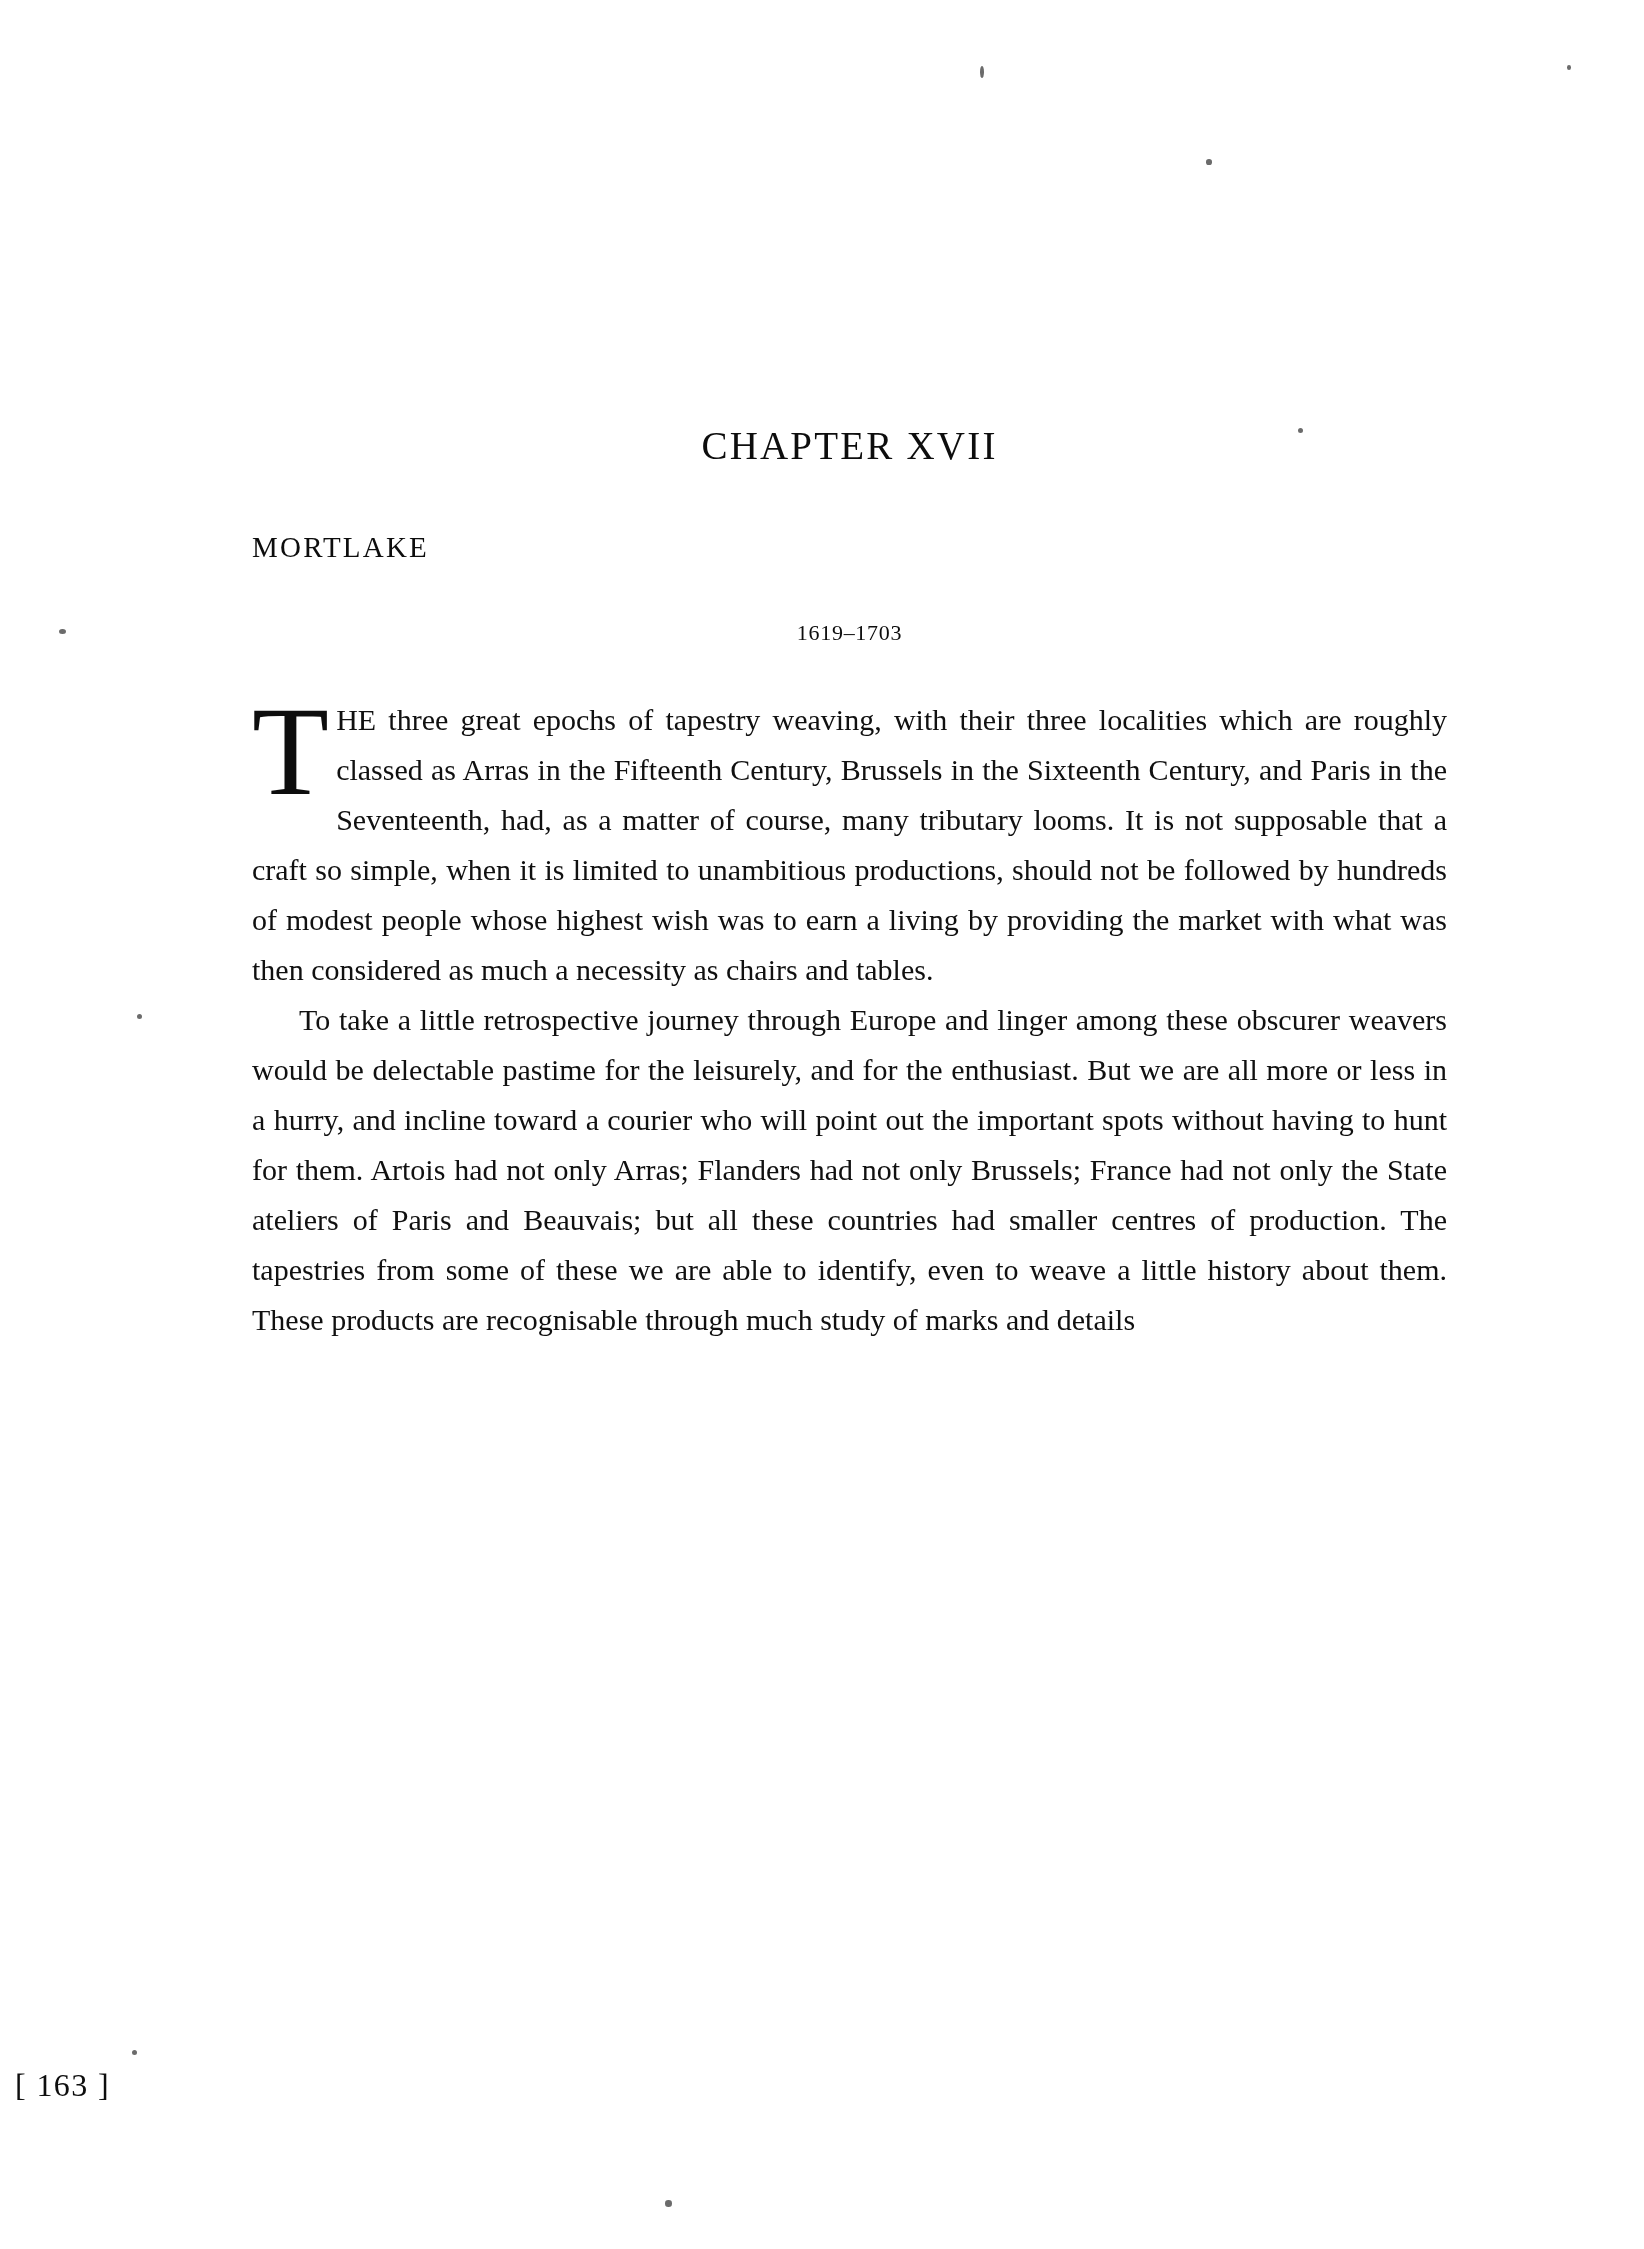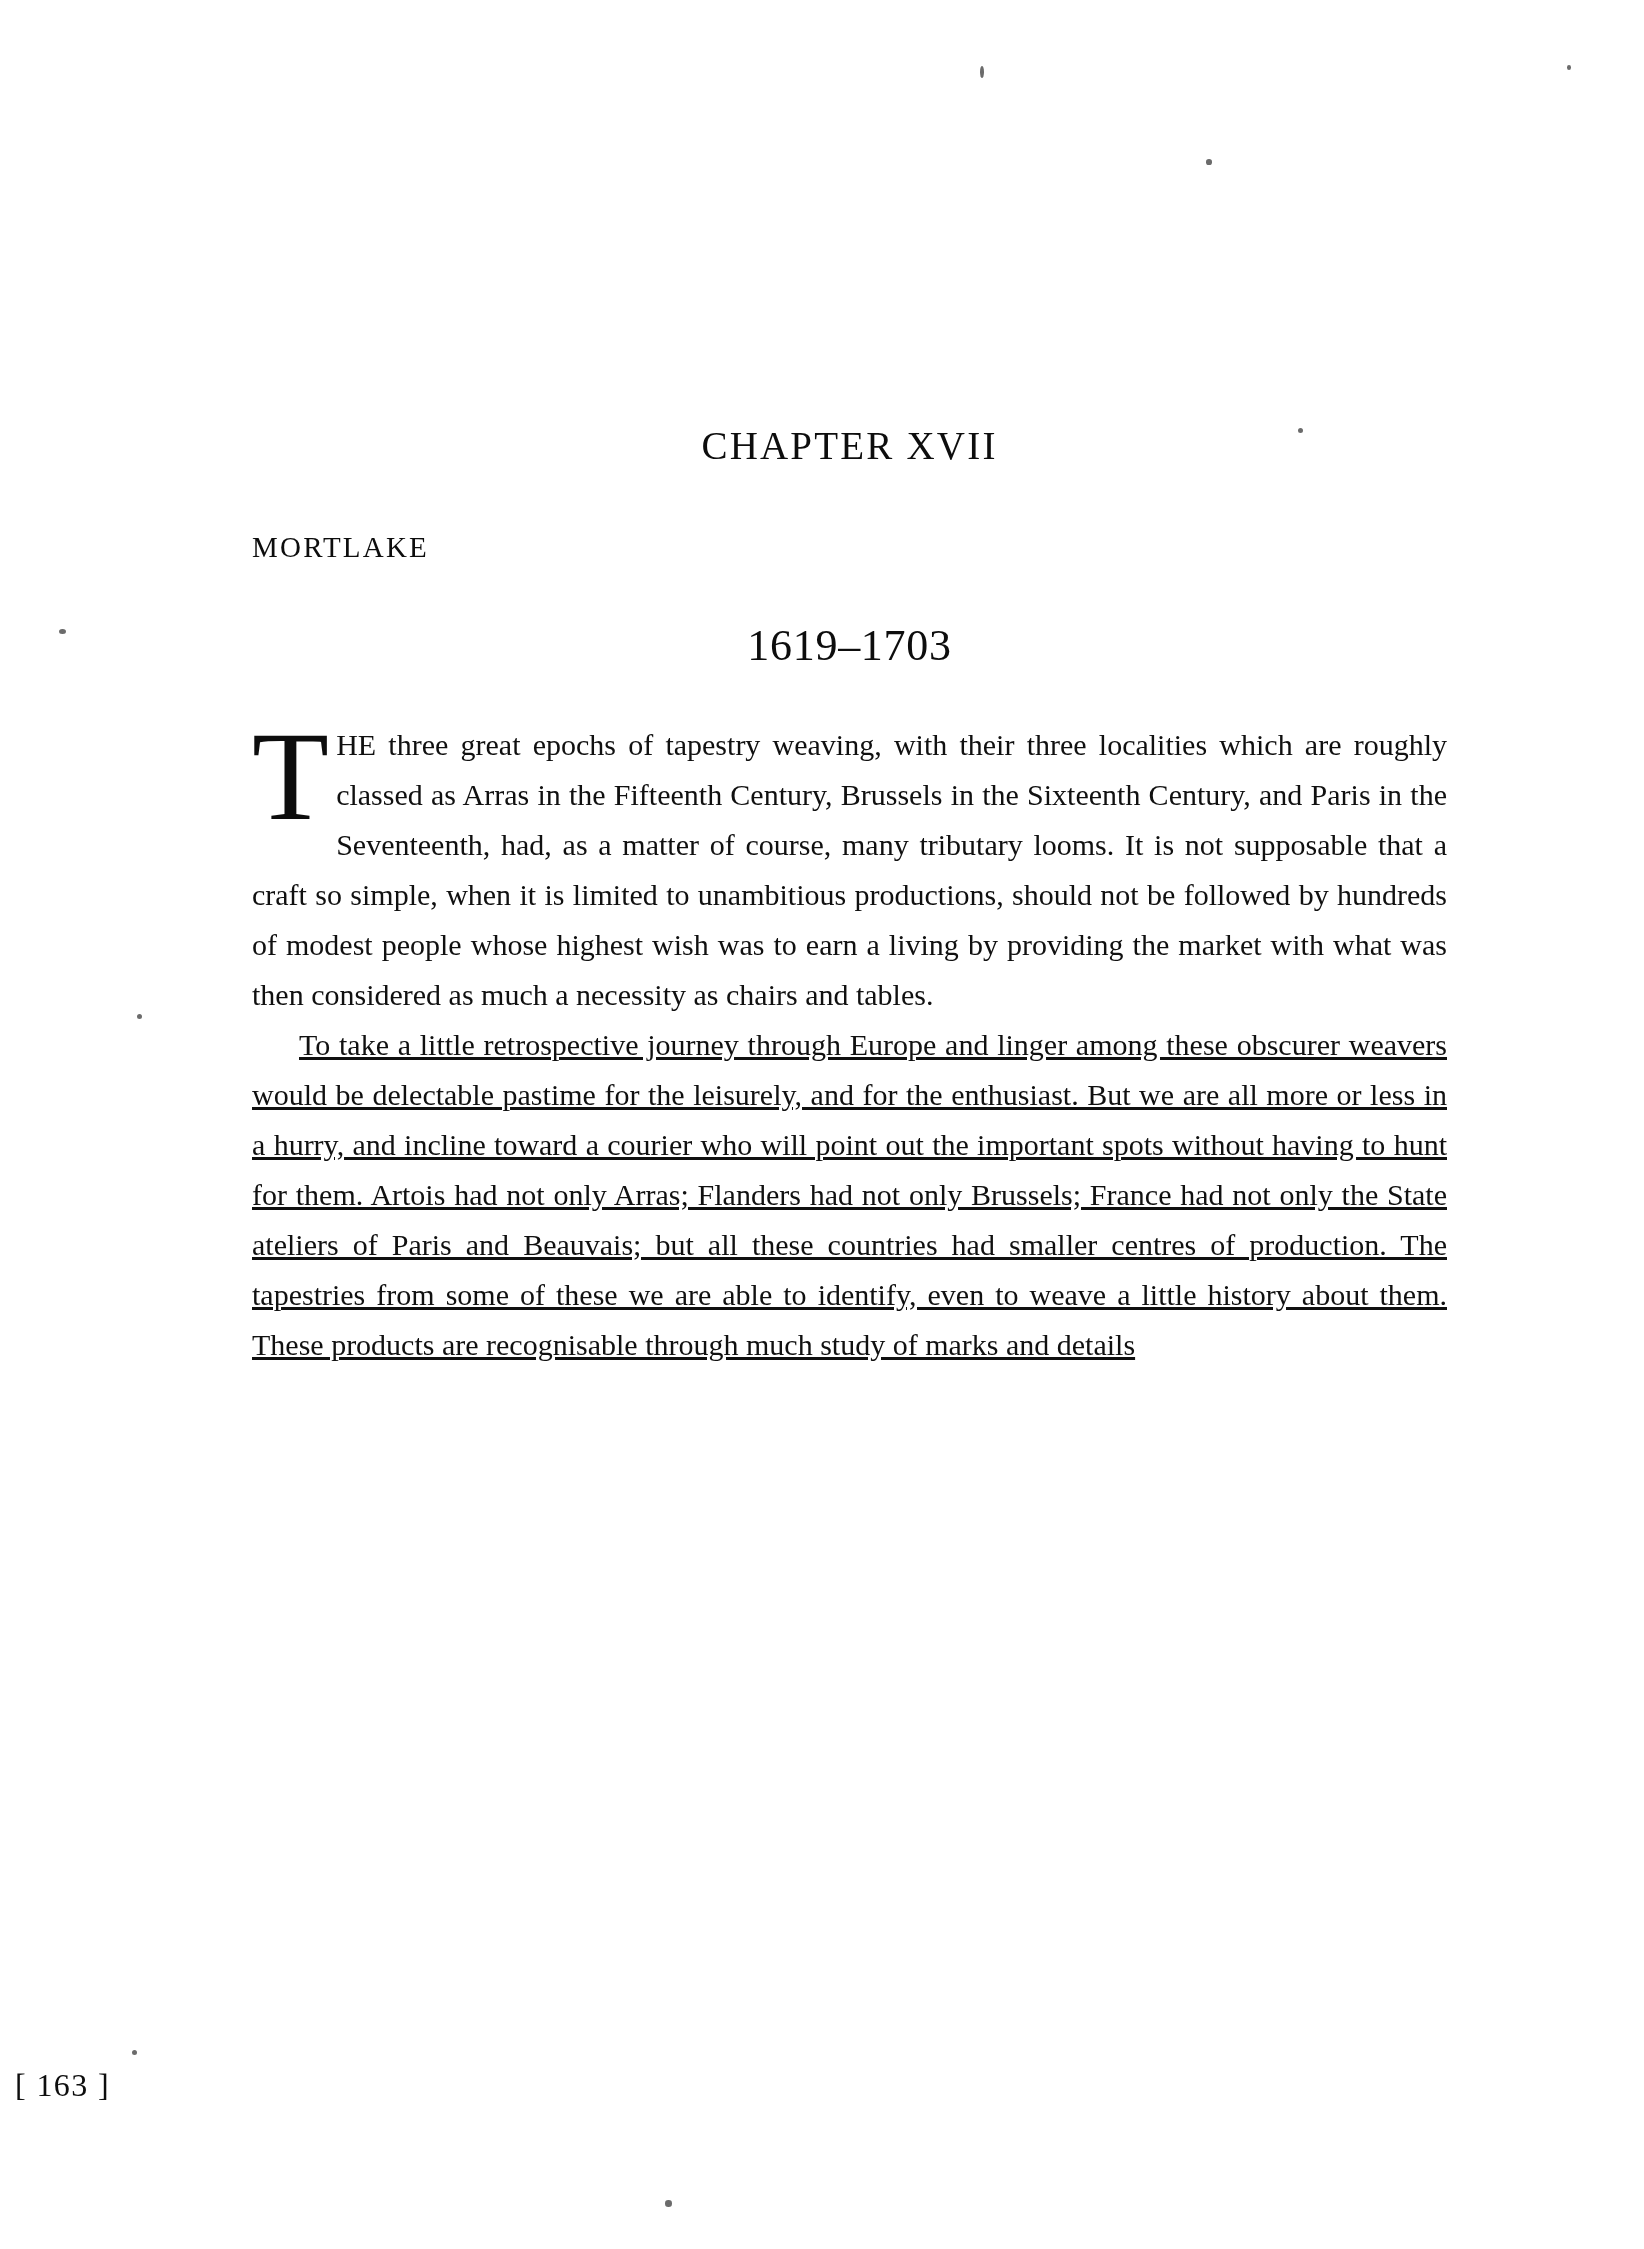--- a/index.html
+++ b/index.html
@@ -53,21 +53,21 @@
     text-align: left;
     font-size: 29px;
     letter-spacing: 2.2px;
     margin: 63px 0 0 0;
     font-weight: normal;
     color: #0d0d0d;
   }
 
   .chapter-dates {
     text-align: center;
-    font-size: 44px;
+    font-size: 22px;
     letter-spacing: 0.7px;
     margin: 56px 0 0 0;
     font-weight: normal;
     color: #0d0d0d;
   }
 
   .body-copy {
     margin-top: 49px;
     font-size: 30px;
     line-height: 50px;
@@ -76,21 +76,20 @@
     color: #101010;
   }
 
   .para {
     margin: 0;
     text-align: justify;
   }
 
   .para + .para {
     text-indent: 47px;
-    text-decoration: underline;
   }
 
   .dropcap {
     float: left;
     font-size: 126px;
     line-height: 96px;
     padding: 5.7px 7.2px 0 0;
     margin-top: 2.9px;
     font-family: "Liberation Serif", serif;
     color: #0d0d0d;

